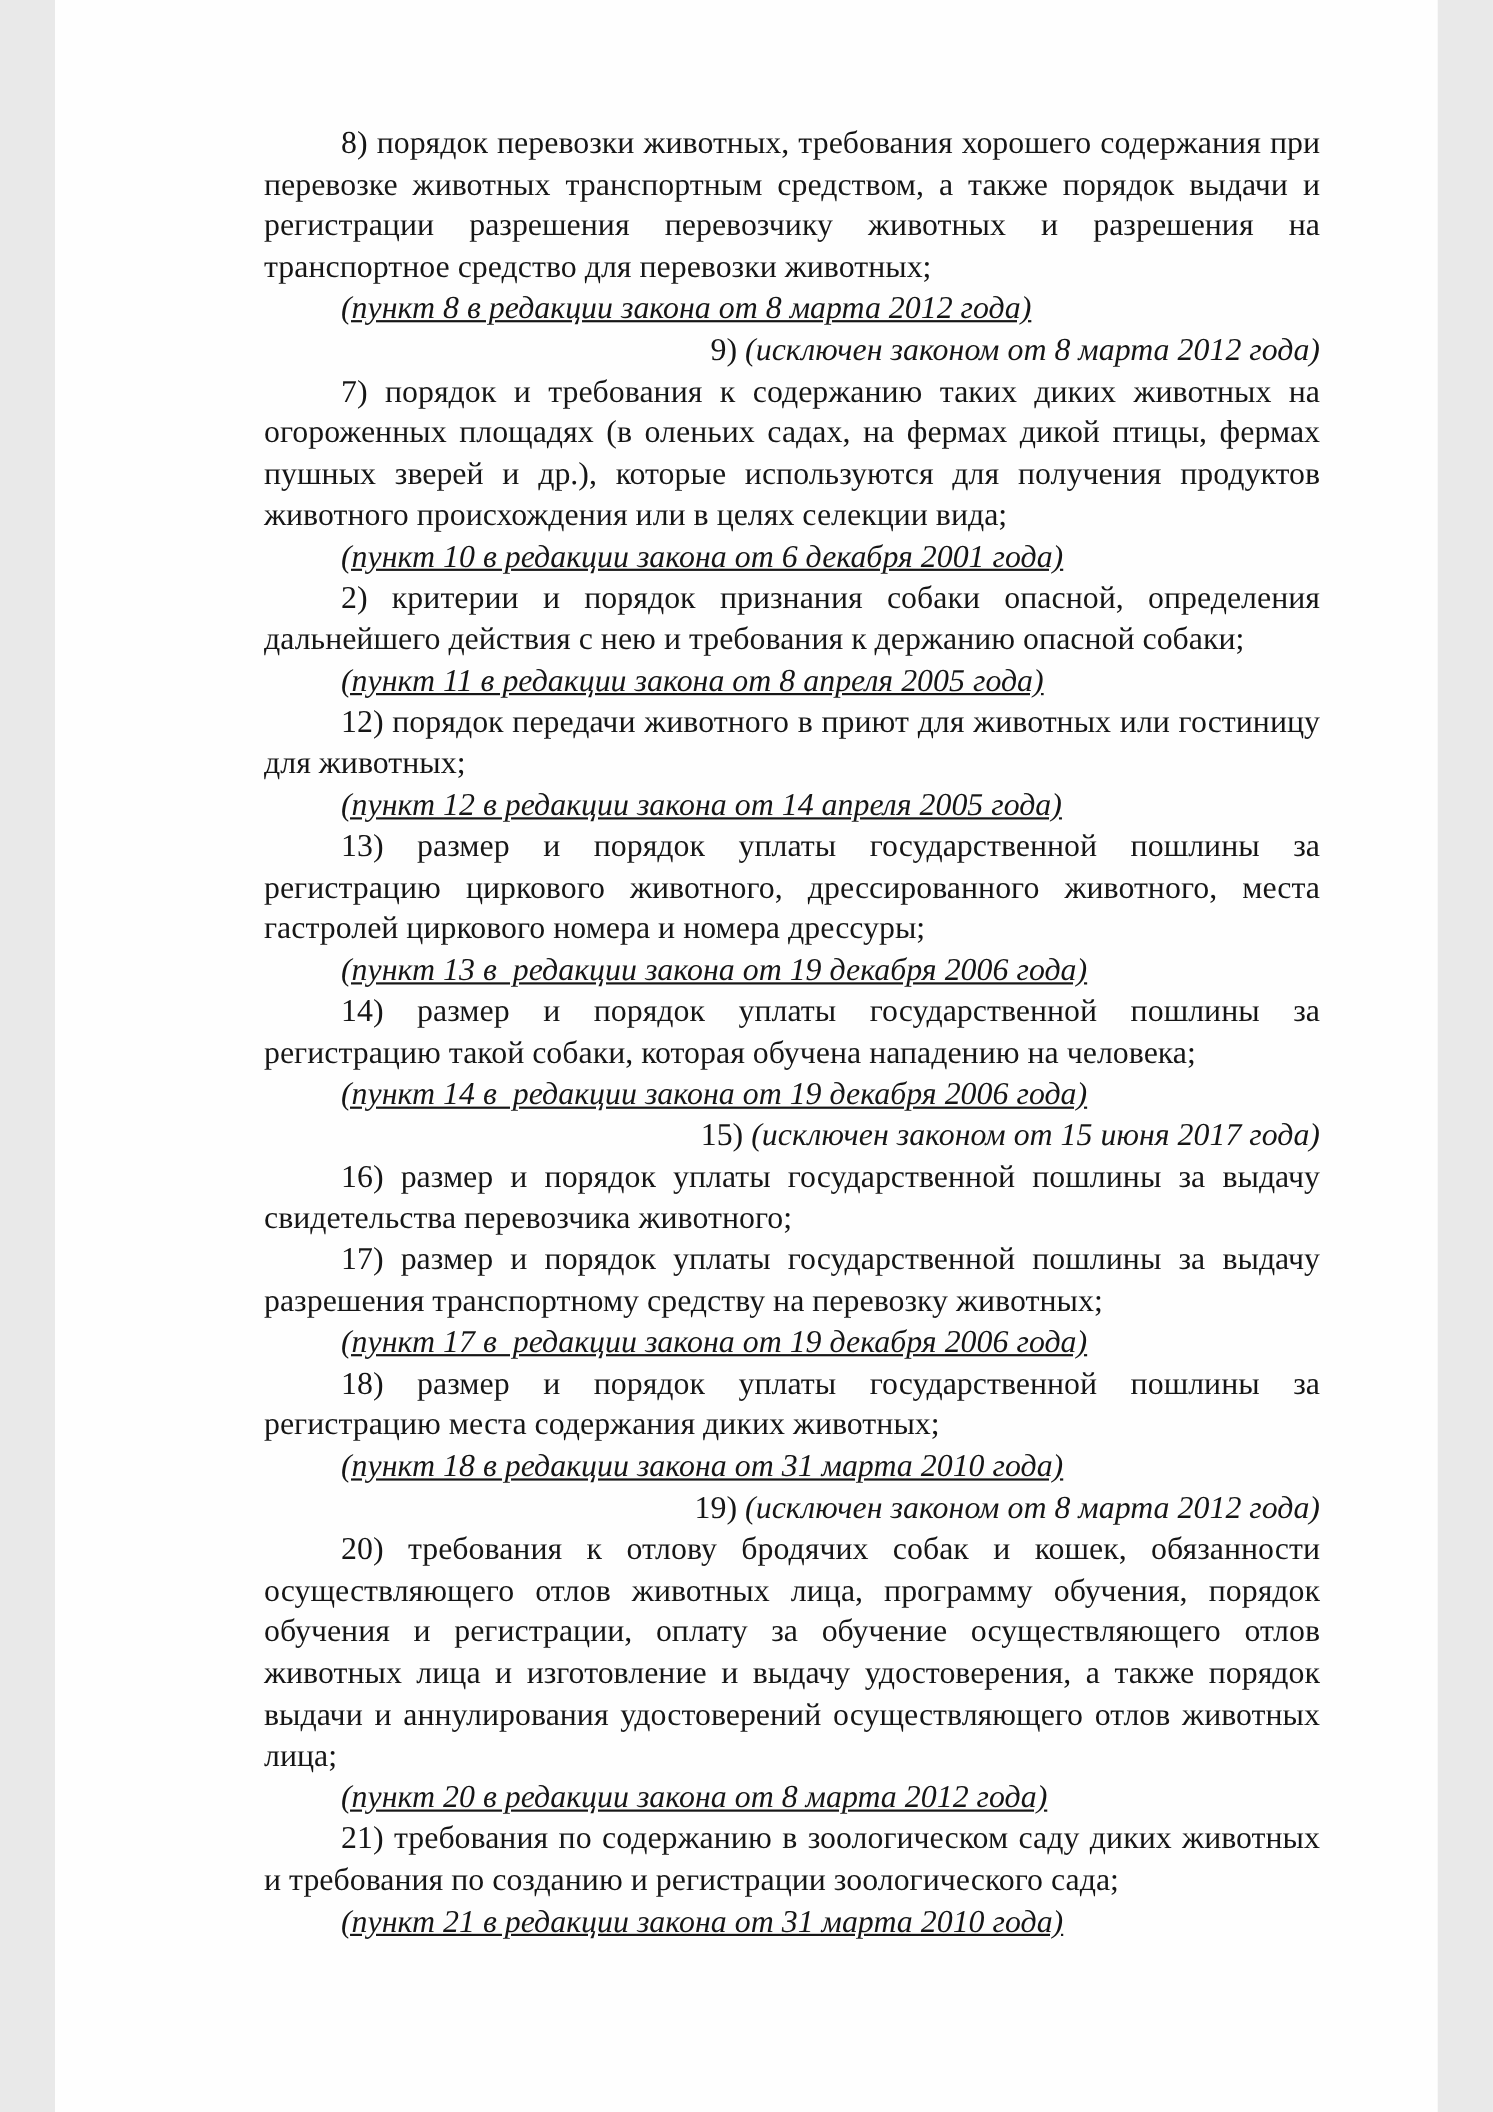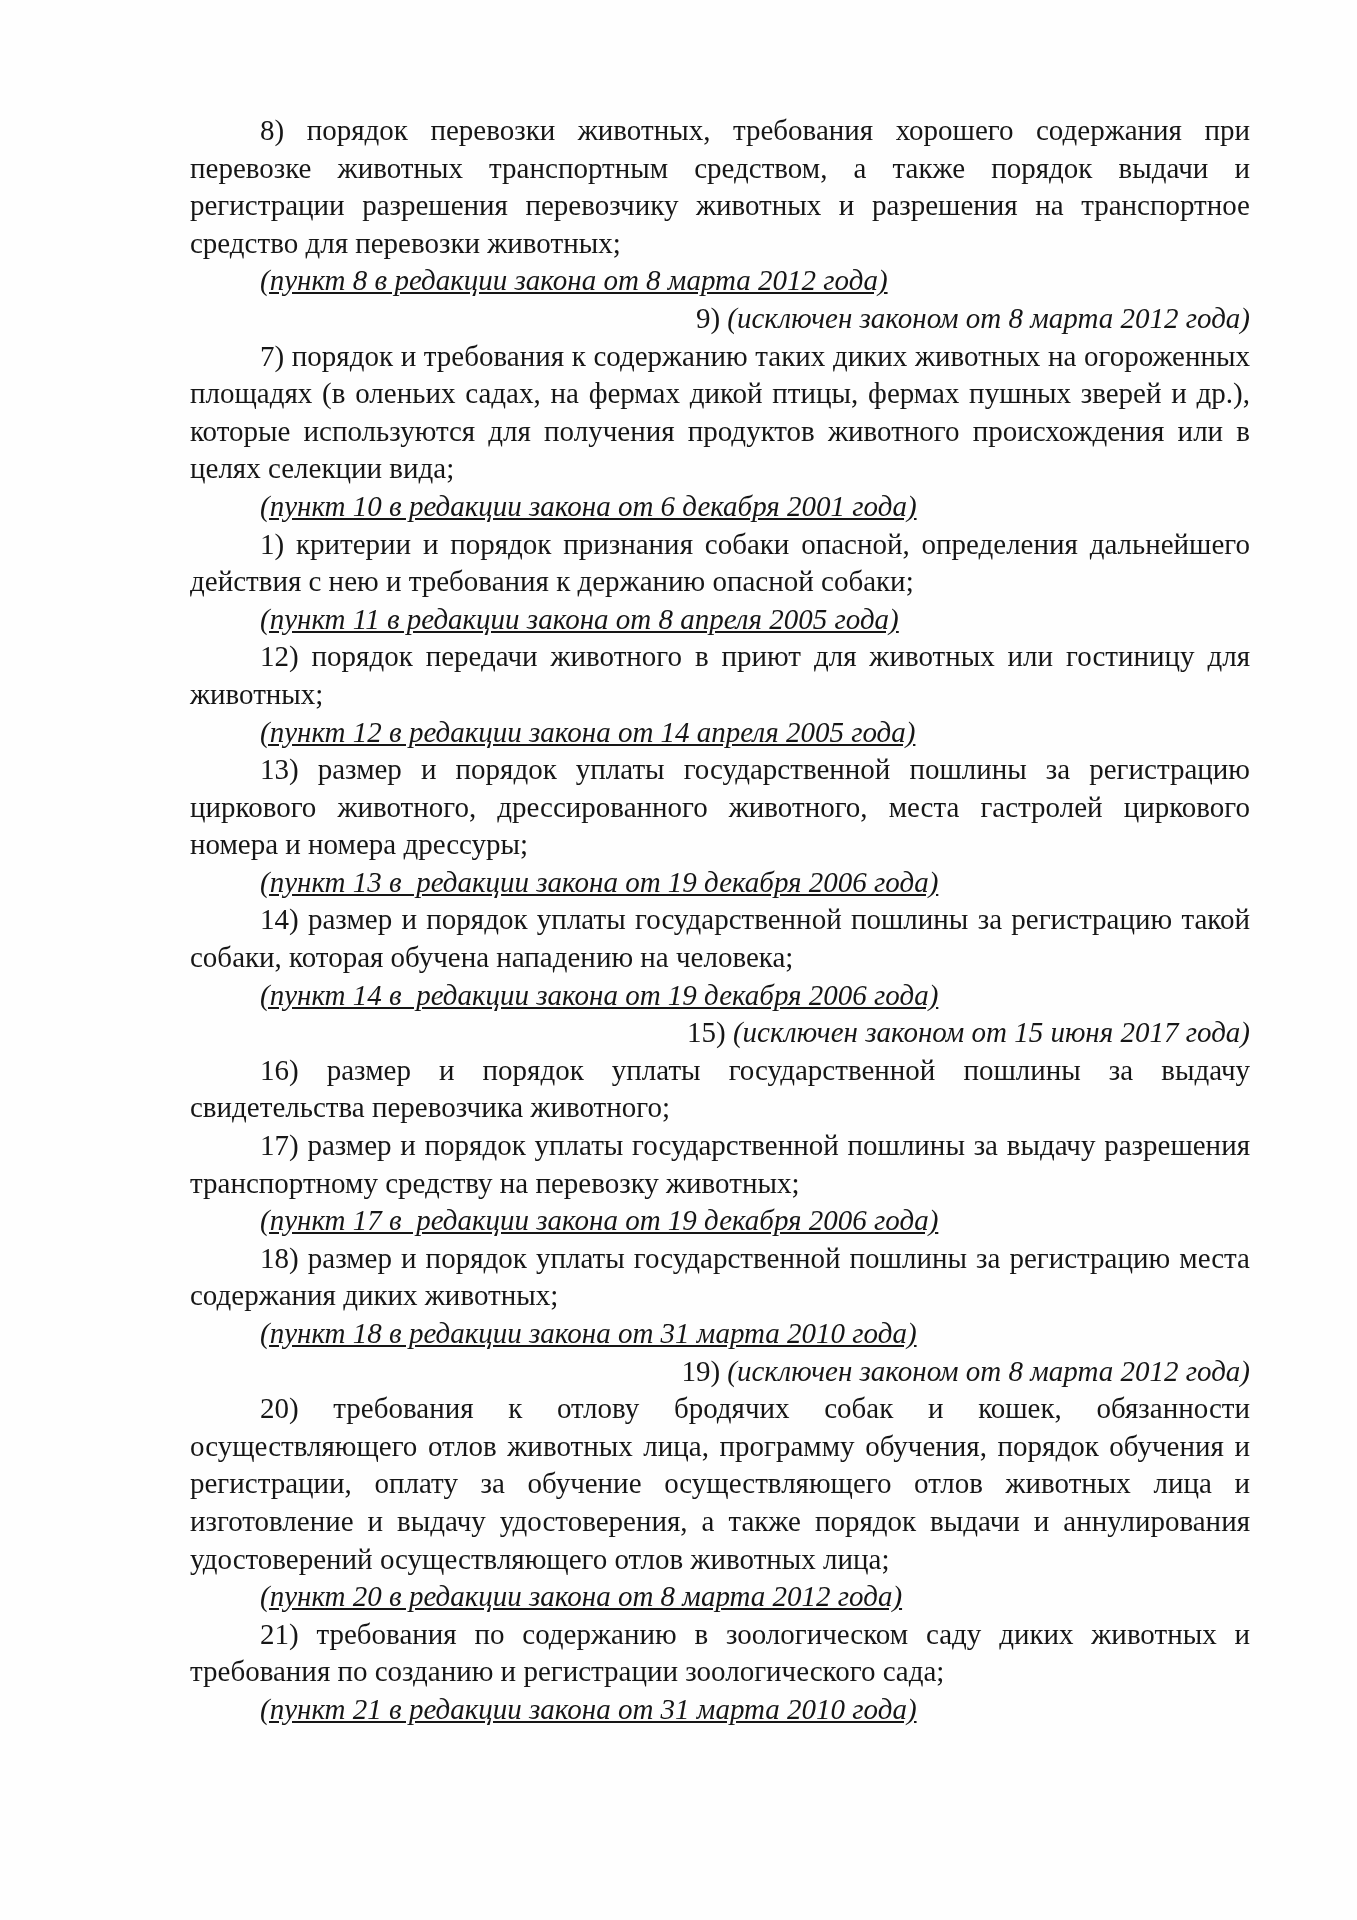--- a/index.html
+++ b/index.html
@@ -2,21 +2,21 @@
 <html lang="ru"><head>
 <meta charset="utf-8">
 <style>
   html, body {
     margin: 0;
     padding: 0;
     background: #e9e9e9;
   }
   .page {
     position: relative;
-    width: 1357px;
+    width: 1257px;
     height: 1920px;
     margin: 0 auto;
     background: #fefefe;
     overflow: hidden;
     box-sizing: border-box;
     padding: 112px 107px 0 190px; 
     font-family: "Liberation Serif", "DejaVu Serif", serif;
     font-size: 29px;
     line-height: 37.6px;
     color: #161616;
@@ -50,21 +50,21 @@
 <body>
 
 <main class="page" style="background: rgb(254, 254, 254); color: rgb(22, 22, 22);">
   <section class="text-block">
 
   <p class="clause">8) порядок перевозки животных, требования хорошего содержания при перевозке животных транспортным средством, а также порядок выдачи и регистрации разрешения перевозчику животных и разрешения на транспортное средство для перевозки животных;</p>
       <p class="amendment">(пункт 8 в редакции закона от 8 марта 2012 года)</p>
       <p class="excluded"><span class="clause-number">9) </span><span class="exclusion-note">(исключен законом от 8 марта 2012 года)</span></p>
       <p class="clause">7) порядок и требования к содержанию таких диких животных на огороженных площадях (в оленьих садах, на фермах дикой птицы, фермах пушных зверей и др.), которые используются для получения продуктов животного происхождения или в целях селекции вида;</p>
       <p class="amendment">(пункт 10 в редакции закона от 6 декабря 2001 года)</p>
-      <p class="clause">1) критерии и порядок признания собаки опасной, определения дальнейшего действия с нею и требования к держанию опасной собаки;</p>
+      <p class="clause">2) критерии и порядок признания собаки опасной, определения дальнейшего действия с нею и требования к держанию опасной собаки;</p>
       <p class="amendment">(пункт 11 в редакции закона от 8 апреля 2005 года)</p>
       <p class="clause">12) порядок передачи животного в приют для животных или гостиницу для животных;</p>
       <p class="amendment">(пункт 12 в редакции закона от 14 апреля 2005 года)</p>
       <p class="clause">13) размер и порядок уплаты государственной пошлины за регистрацию циркового животного, дрессированного животного, места гастролей циркового номера и номера дрессуры;</p>
       <p class="amendment">(пункт 13 в  редакции закона от 19 декабря 2006 года)</p>
       <p class="clause">14) размер и порядок уплаты государственной пошлины за регистрацию такой собаки, которая обучена нападению на человека;</p>
       <p class="amendment">(пункт 14 в  редакции закона от 19 декабря 2006 года)</p>
       <p class="excluded"><span class="clause-number">15) </span><span class="exclusion-note">(исключен законом от 15 июня 2017 года)</span></p>
       <p class="clause">16) размер и порядок уплаты государственной пошлины за выдачу свидетельства перевозчика животного;</p>
       <p class="clause">17) размер и порядок уплаты государственной пошлины за выдачу разрешения транспортному средству на перевозку животных;</p>

